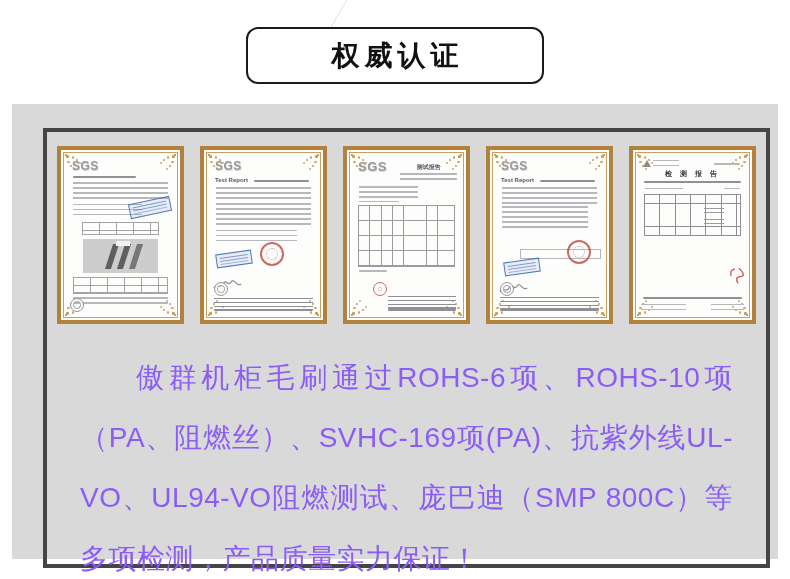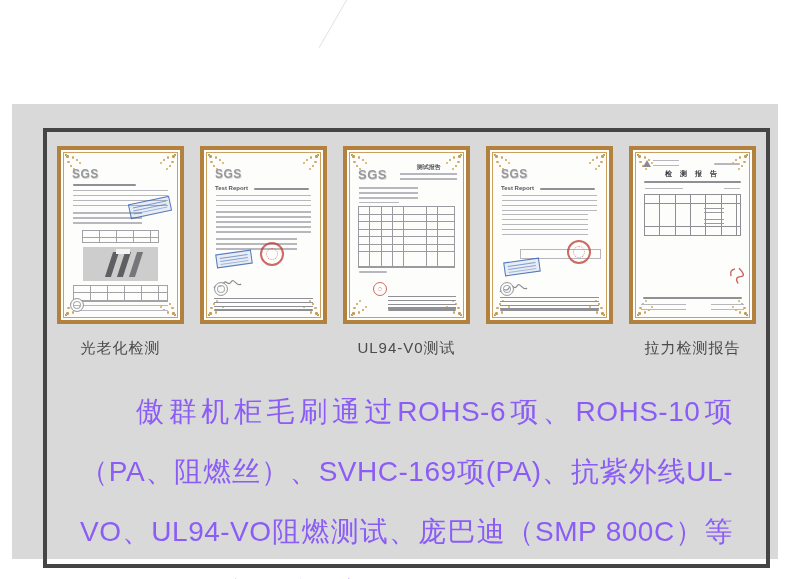--- a/index.html
+++ b/index.html
@@ -29,21 +29,21 @@
         radial-gradient(circle at 12px 6px,#d6b277 .9px,transparent 1.3px),
         radial-gradient(circle at 6px 12px,#d6b277 .9px,transparent 1.3px),
         radial-gradient(circle at 15px 9px,#ddbd88 .8px,transparent 1.2px),
         radial-gradient(circle at 9px 15px,#ddbd88 .8px,transparent 1.2px),
         linear-gradient(135deg,#c49a55 0 1.5px,transparent 1.5px);}
   .cn.tl{top:4px;left:4px;} .cn.tr{top:4px;right:4px;transform:rotate(90deg);}
   .cn.br{bottom:4px;right:4px;transform:rotate(180deg);} .cn.bl{bottom:4px;left:4px;transform:rotate(270deg);}
   .cp{position:absolute;inset:4px;padding:4px 5px;overflow:hidden;}
   
   .sgs{font-weight:bold;font-size:12px;line-height:1;color:#98989c;letter-spacing:.5px;
-       text-shadow:.6px .6px 0 #d6d6d6;margin:10px 0 4px 2px;}
+       text-shadow:.6px .6px 0 #d6d6d6;margin:2px 0 4px 2px;}
   .ln{height:2px;background:#b7b7bd;margin:3.5px 3px;border-radius:1px;}
   .ln.d{background:#8f8f96;}
   .ln.t{height:1.5px;margin:2.5px 3px;}
   .lines{width:94%;margin:2px 3px;
          background-image:repeating-linear-gradient(#b7b7bd 0 1.5px,transparent 1.5px 5px);}
   .linesd{margin:1px 3px;
           background-image:repeating-linear-gradient(#8f8f95 0 1.4px,transparent 1.4px 3.8px);}
   .tbx{border:1px solid #a2a2a8;margin:3px 6px;
        background:repeating-linear-gradient(90deg,transparent 0 16px,#a2a2a8 16px 17px),
                   repeating-linear-gradient(transparent 0 6.5px,#a2a2a8 6.5px 7.5px);}
@@ -83,20 +83,23 @@
   .cert-label{text-align:center;margin-top:15px;font-size:15px;color:#4a4a4a;letter-spacing:1px;}
   .desc{margin:24px 33px 0;font-size:28px;line-height:2.15;color:#8b5cf6;text-align:justify;
         text-indent:2em;letter-spacing:.5px;}
 </style>
 </head>
 <body>
 
 <div class="page">
   <div class="swoosh"></div>
 
+  <div class="title-box">
+    <span class="title-text">权威认证</span>
+  </div>
 
   <div class="band"></div>
 
   <div class="panel">
     <div class="certs-row">
 
       <div class="cert-col">
         <div class="frame">
           <div class="cn tl"></div>
           <div class="cn tr"></div>
@@ -113,21 +116,20 @@
               <i class="bar b2"></i>
               <i class="bar b3"></i>
               <span class="tag"></span>
             </div>
             <div class="tbx" style="height:15px;margin:3px 3px"></div>
             <div class="lines" style="height:7px"></div>
             <div class="bstamp" style="top:46px;right:5px;width:40px;height:13px;transform:rotate(-12deg)"></div>
             <div class="seal" style="bottom:4px;left:5px"></div>
           </div>
         </div>
-        <div class="cert-label">光老化检测</div>
       </div>
 
       <div class="cert-col">
         <div class="frame">
           <div class="cn tl"></div>
           <div class="cn tr"></div>
           <div class="cn br"></div>
           <div class="cn bl"></div>
           <div class="cp">
             <div class="sgs">SGS</div>
@@ -167,21 +169,20 @@
             </div>
             <div class="lines" style="height:12px;width:58%"></div>
             <div class="ln t" style="width:40%"></div>
             <div class="tb3"></div>
             <div class="ln t" style="width:28%"></div>
             <div class="rring sm" style="bottom:20px;left:22px"></div>
             <div class="linesd" style="position:absolute;left:34px;right:3px;bottom:6px;height:13px"></div>
             <div class="ln d" style="position:absolute;left:34px;right:3px;bottom:2px"></div>
           </div>
         </div>
-        <div class="cert-label">UL94-V0测试</div>
       </div>
 
       <div class="cert-col">
         <div class="frame">
           <div class="cn tl"></div>
           <div class="cn tr"></div>
           <div class="cn br"></div>
           <div class="cn bl"></div>
           <div class="cp">
             <div class="sgs">SGS</div>
@@ -231,20 +232,19 @@
             <svg class="scrawl" style="right:4px;bottom:30px;transform:rotate(-55deg)" width="18" height="24" viewBox="0 0 18 24">
               <path d="M3,20 q3,-7 7,-2 t6,-6 M5,10 q4,-5 8,-1" stroke="rgba(192,57,50,.8)" stroke-width="1.4" fill="none"></path>
             </svg>
             <div class="ln d" style="position:absolute;left:3px;right:3px;bottom:14px"></div>
             <div style="position:absolute;left:4px;right:4px;bottom:3px;display:flex;justify-content:space-between">
               <div class="lines" style="width:44%;height:9px;margin:0"></div>
               <div class="lines" style="width:32%;height:9px;margin:0"></div>
             </div>
           </div>
         </div>
-        <div class="cert-label">拉力检测报告</div>
       </div>
 
     </div>
 
     <p class="desc">傲群机柜毛刷通过ROHS-6项、ROHS-10项（PA、阻燃丝）、SVHC-169项(PA)、抗紫外线UL-VO、UL94-VO阻燃测试、庞巴迪（SMP 800C）等多项检测，产品质量实力保证！</p>
   </div>
 </div>
 
 </body></html>

